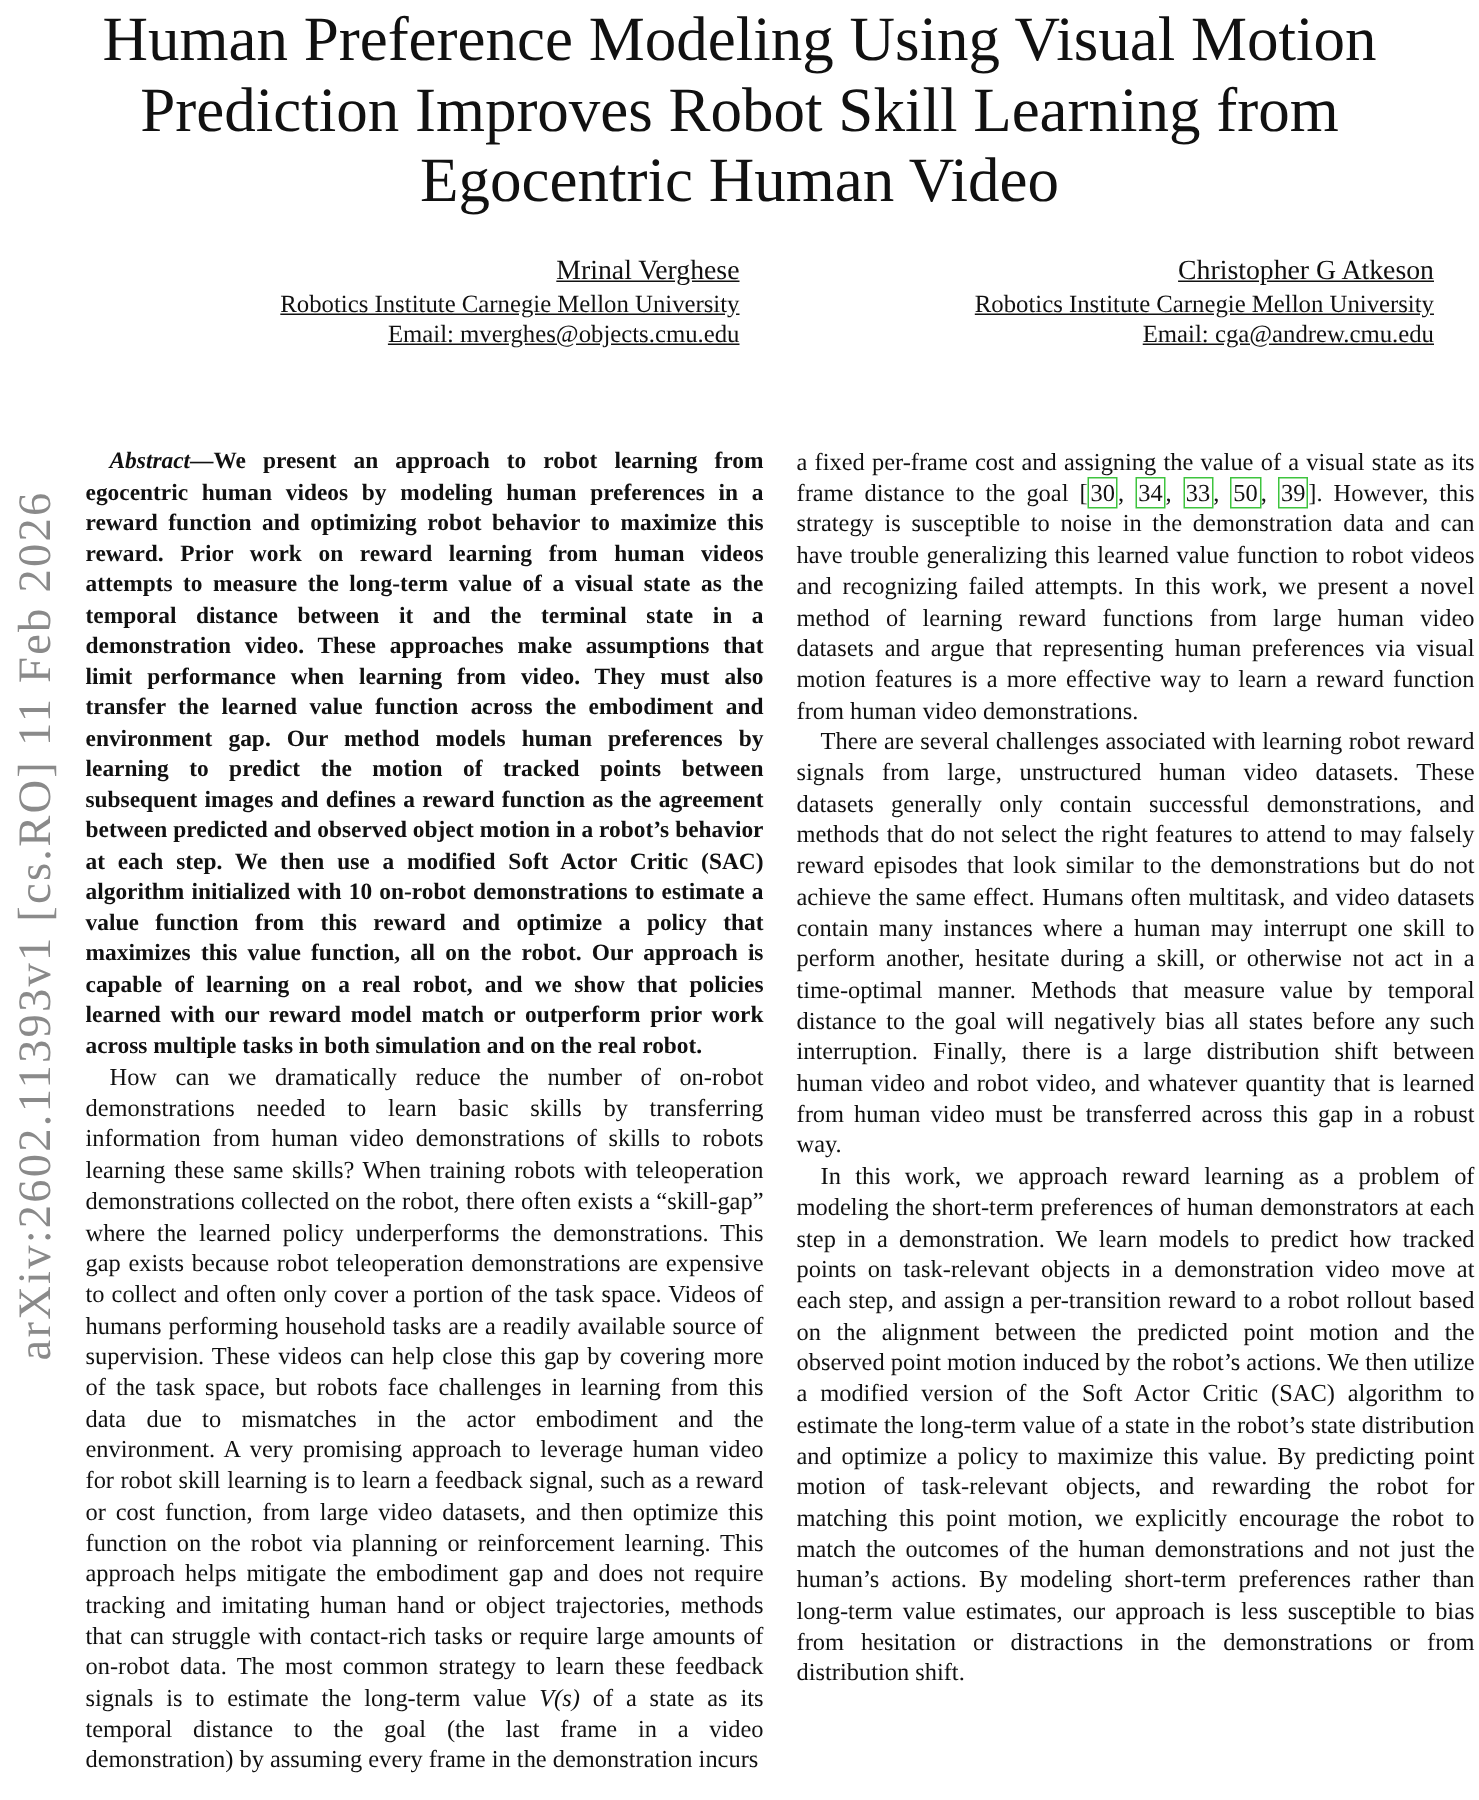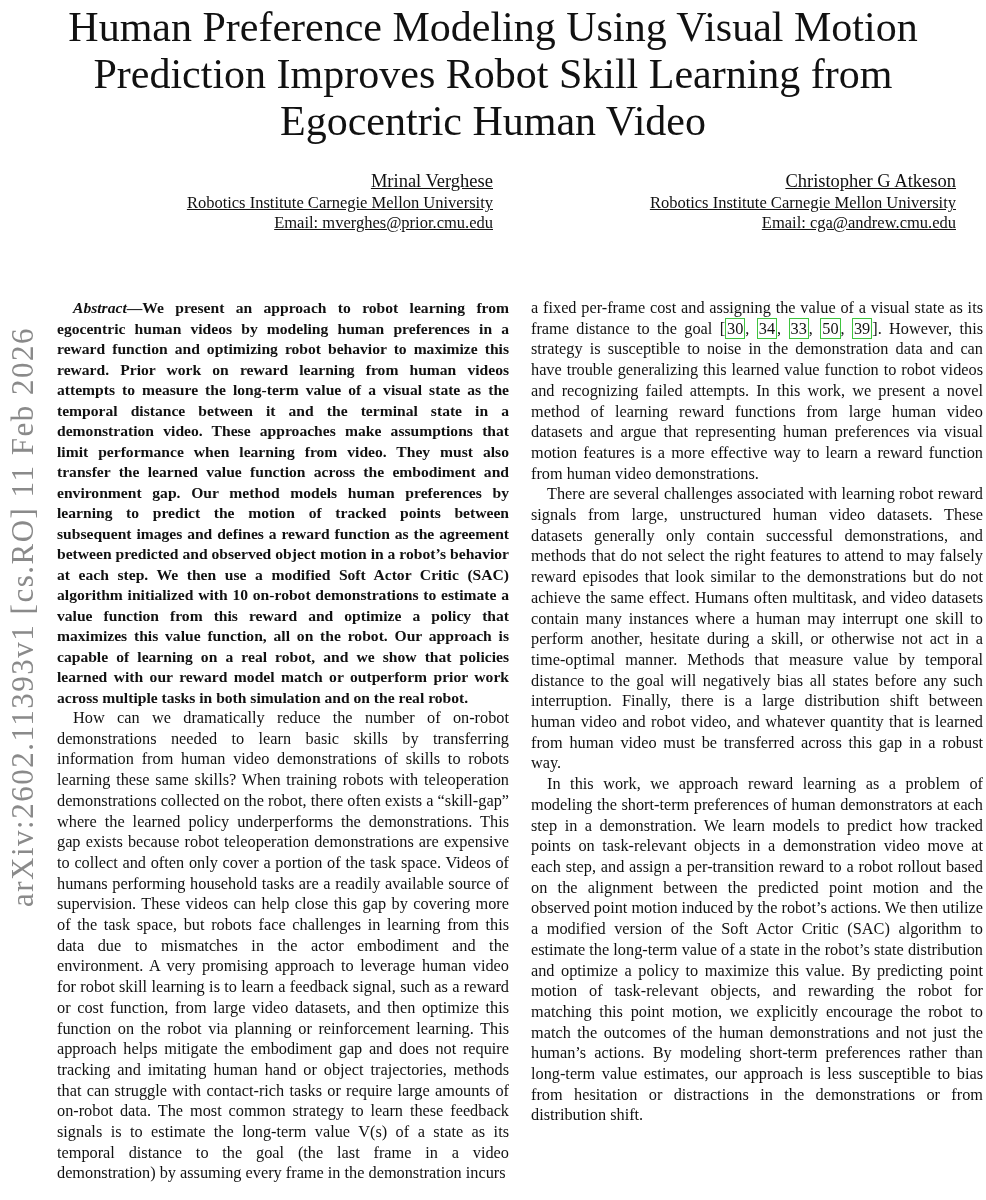--- a/index.html
+++ b/index.html
@@ -66,41 +66,41 @@
   .abstract-label { font-style: italic; }
   .section-heading {
     text-align: center;
     font-size: 17px;
     font-weight: normal;
     margin: 13px 0 9px 0;
   }
   .section-number { margin-right: 9px; }
   .smallcaps { font-variant: small-caps; letter-spacing: 0.5px; }
   .noindent { text-indent: 0 !important; }
-  .math-var { }
+  .math-var { font-style: italic; }
   .cite {
     border: 1.5px solid #3ec43e;
     padding: 0 1px;
     line-height: 1;
   }
 </style>
 </head>
 <body>
 
 <div class="page">
 
   <div class="arxiv-stamp">arXiv:2602.11393v1  [cs.RO]  11 Feb 2026</div>
 
   <h1 class="title">Human Preference Modeling Using Visual Motion Prediction Improves Robot Skill Learning from Egocentric Human Video</h1>
 
   <div class="authors-row">
     <div class="author-block">
       <div class="author-name">Mrinal Verghese</div>
       <div class="author-affil">Robotics Institute Carnegie Mellon University</div>
-      <div class="author-email">Email: mverghes@prior.cmu.edu</div>
+      <div class="author-email">Email: mverghes@objects.cmu.edu</div>
     </div>
     <div class="author-block">
       <div class="author-name">Christopher G Atkeson</div>
       <div class="author-affil">Robotics Institute Carnegie Mellon University</div>
       <div class="author-email">Email: cga@andrew.cmu.edu</div>
     </div>
   </div>
 
   <div class="columns">
 

